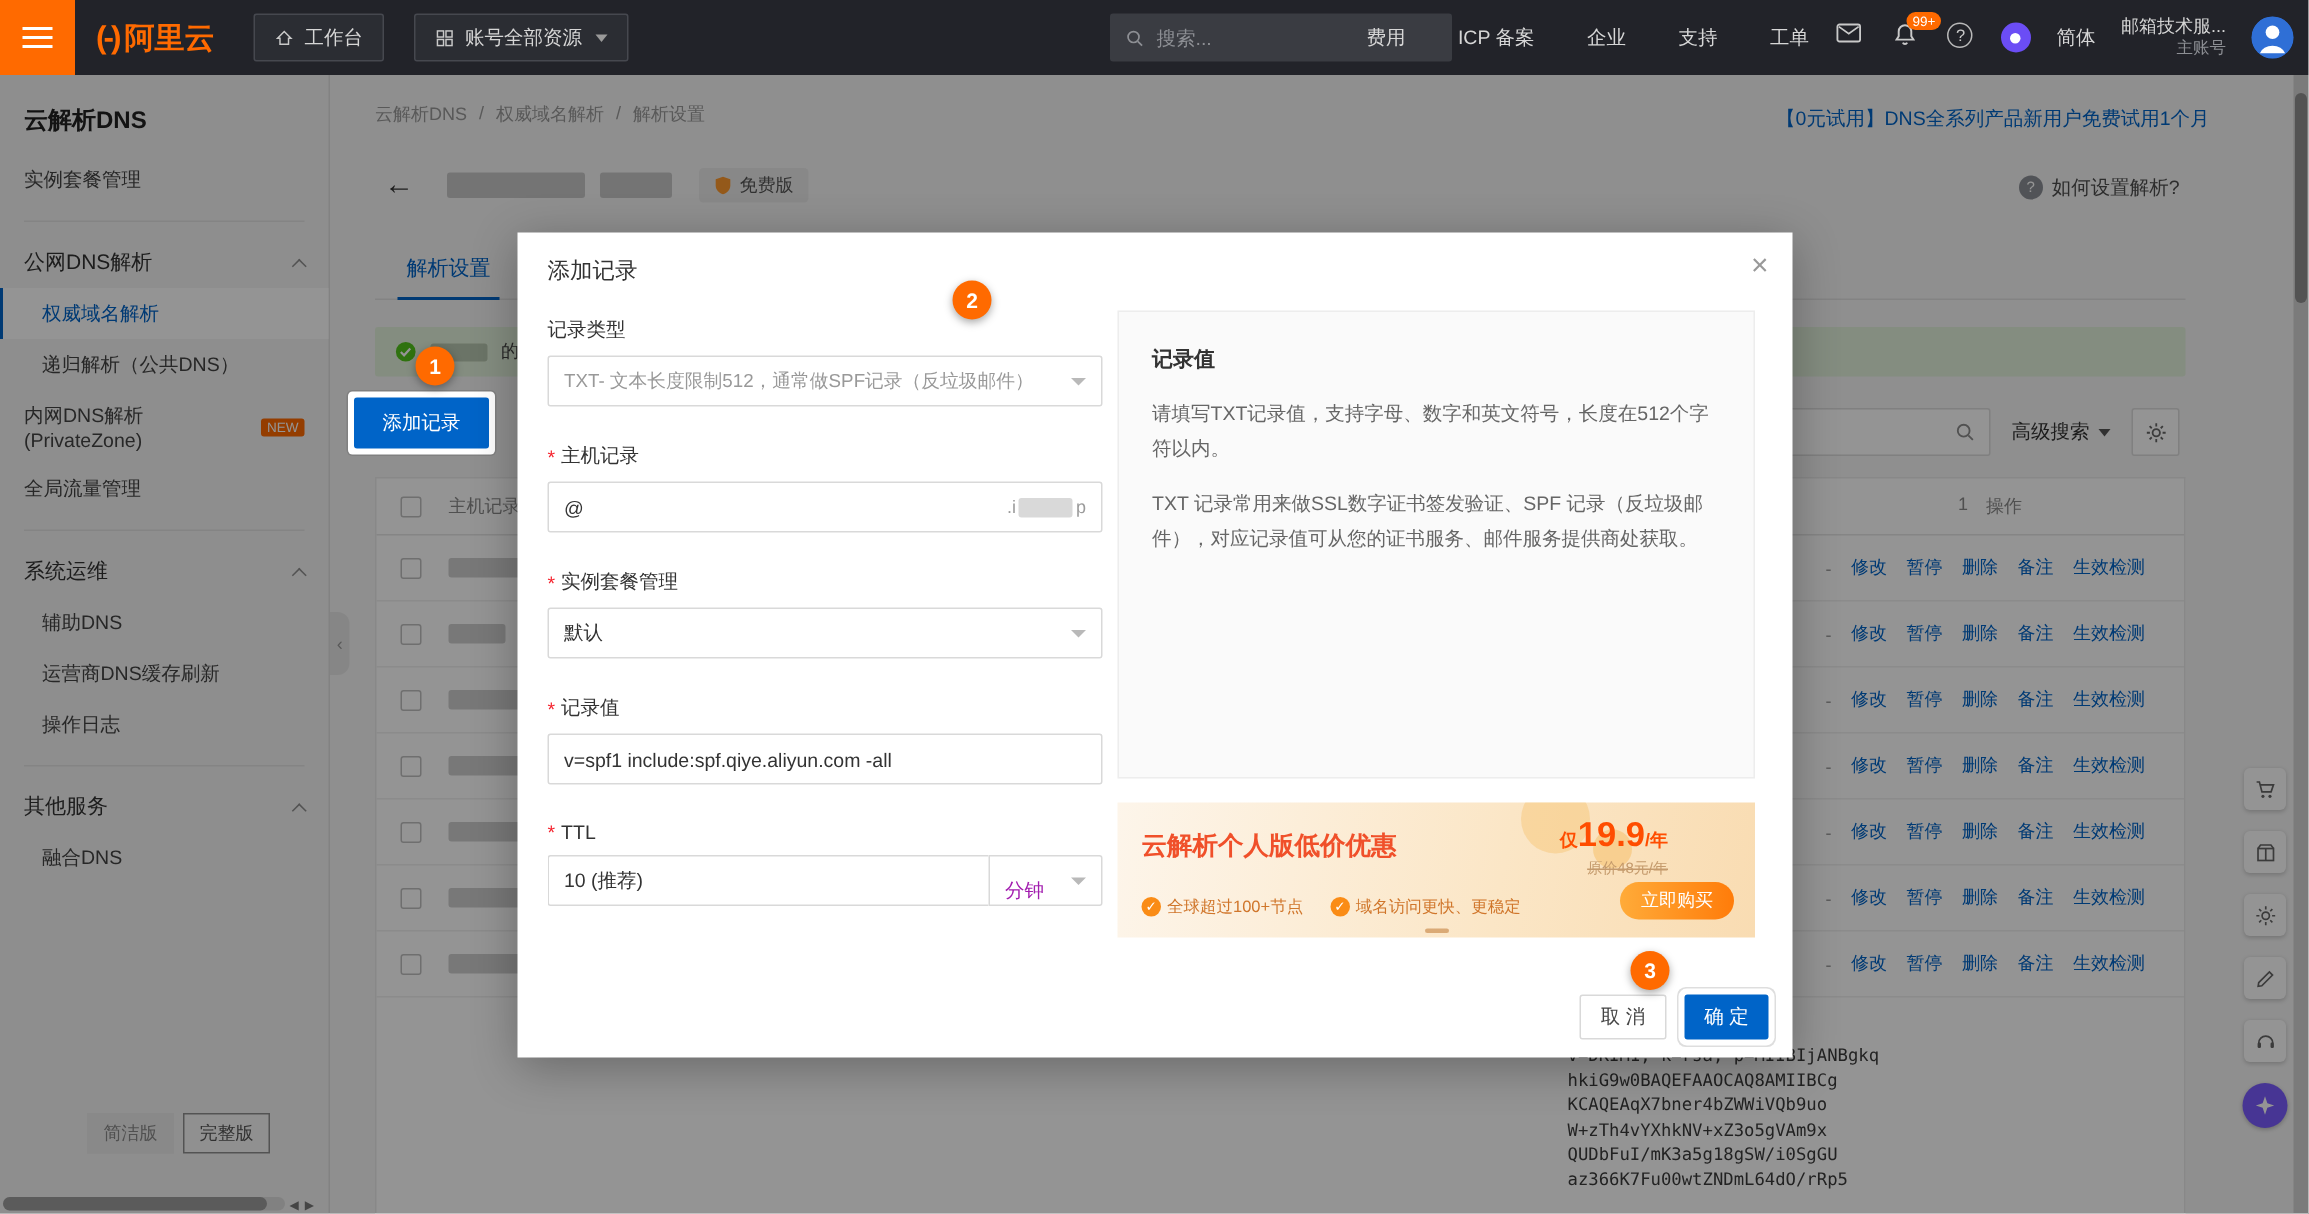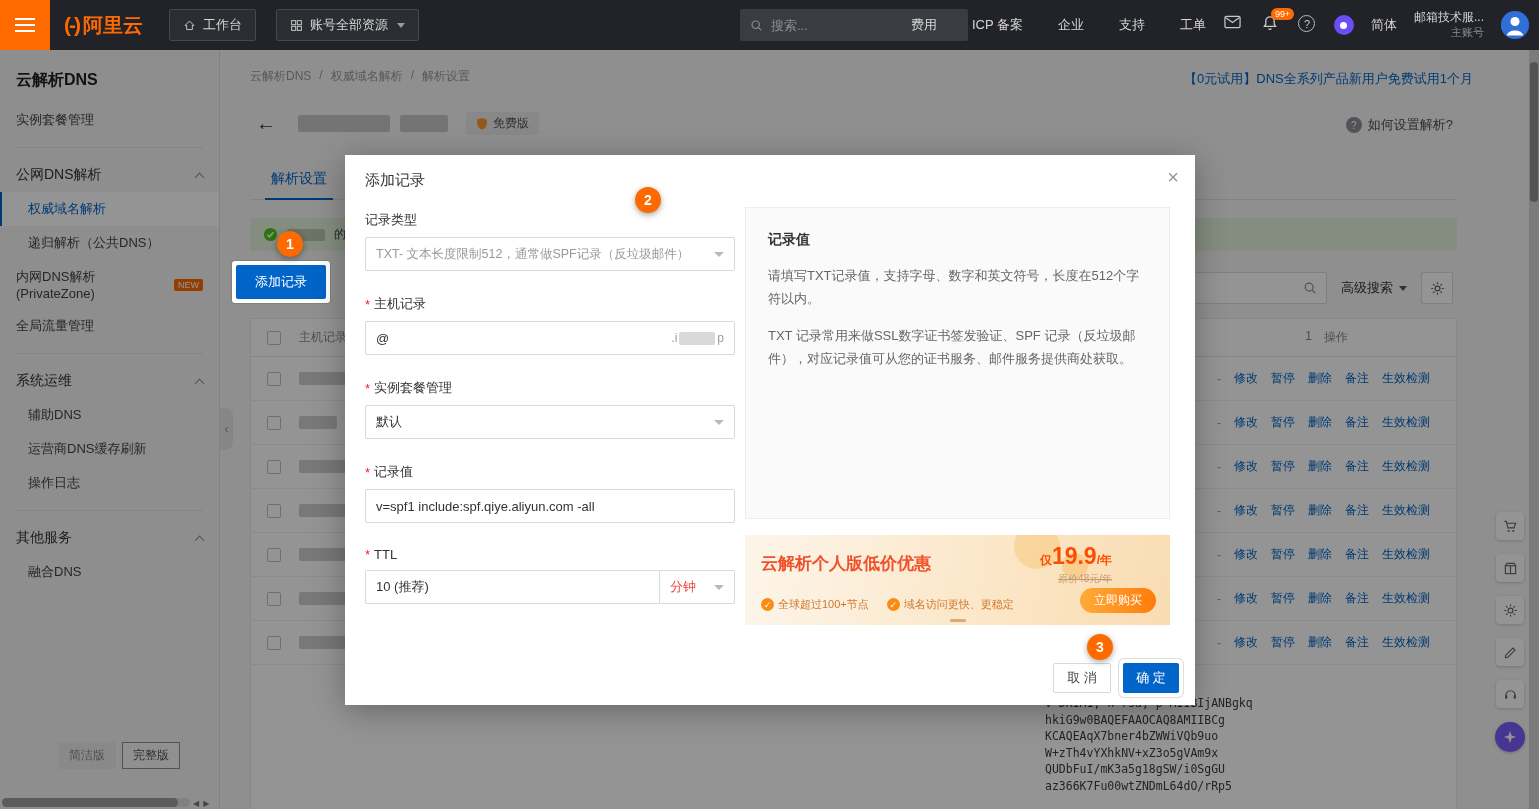--- a/index.html
+++ b/index.html
@@ -119,21 +119,21 @@
   .control{height:34px;border:1px solid #d9d9d9;border-radius:2px;display:flex;align-items:center;padding:0 10px;font-size:13px;color:#333;background:#fff;position:relative}
   .control.sel{cursor:pointer;padding-right:28px}
   .sel-placeholder{color:#999;font-size:12.5px;white-space:nowrap;overflow:hidden}
   .ctl-caret{position:absolute;right:10px;top:14px;width:0;height:0;border-left:5px solid transparent;border-right:5px solid transparent;border-top:5px solid #b9b9b9}
   .host-ctl{justify-content:space-between}
   .host-suffix{color:#9b9b9b;display:flex;align-items:center;gap:2px;font-size:12px}
   .mini-blur{width:36px;height:13px;background:#d9d9d9;border-radius:2px;display:inline-block}
   .control input{border:none;outline:none;flex:1;font-size:13px;color:#333;font-family:inherit;background:transparent}
   .ttl-wrap{display:flex}
   .ttl-input{flex:1;border-right:none;border-radius:2px 0 0 2px}
-  .ttl-unit{width:76px;height:34px;border:1px solid #d9d9d9;border-radius:0 2px 2px 0;display:flex;align-items:center;padding:0 10px;font-size:13px;color:#ef4444;position:relative;cursor:pointer;background:#fff}
+  .ttl-unit{width:76px;height:34px;border:1px solid #d9d9d9;border-radius:0 2px 2px 0;display:flex;align-items:flex-end;padding:0 10px;font-size:13px;color:#a21caf;position:relative;cursor:pointer;background:#fff}
 
   .m-help{position:absolute;left:400px;top:52px;width:425px;height:312px;background:#fafafa;border:1px solid #ededed;padding:20px 22px;font-size:13px;color:#666;line-height:23px}
   .m-help h4{font-size:14px;color:#333;margin-bottom:13px;font-weight:bold}
   .m-help p{margin-bottom:14px}
 
   .m-banner{position:absolute;left:400px;top:380px;width:425px;height:90px;background:linear-gradient(100deg,#fdf5ea 0%,#fbe6c6 60%,#f9dcb2 100%);overflow:hidden}
   .b-coin1{position:absolute;right:110px;top:-12px;width:46px;height:46px;border-radius:50%;background:rgba(247,195,113,.45)}
   .b-coin2{position:absolute;right:82px;top:18px;width:26px;height:26px;border-radius:50%;background:rgba(247,195,113,.6)}
   .b-title{position:absolute;left:16px;top:17px;font-size:17px;font-weight:bold;color:#f0502a}
   .b-price{position:absolute;right:58px;top:8px;color:#ff4d00;font-weight:bold;display:flex;align-items:baseline}

